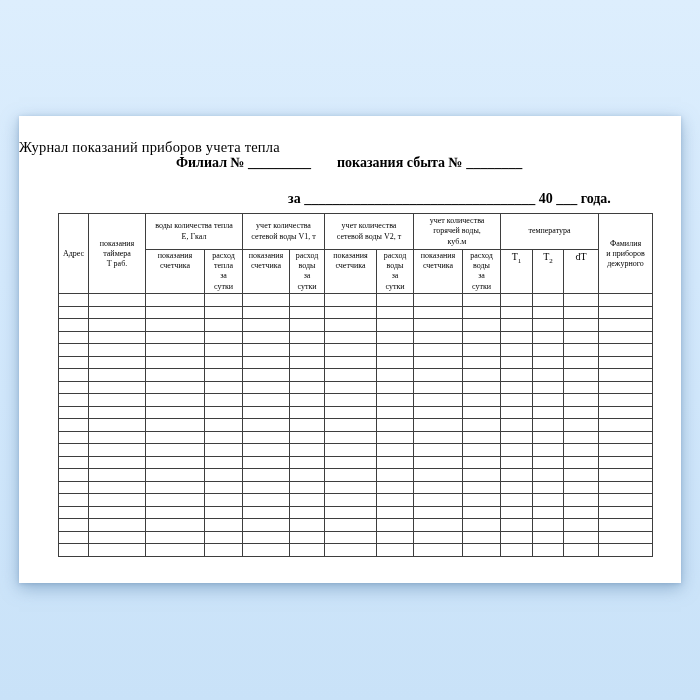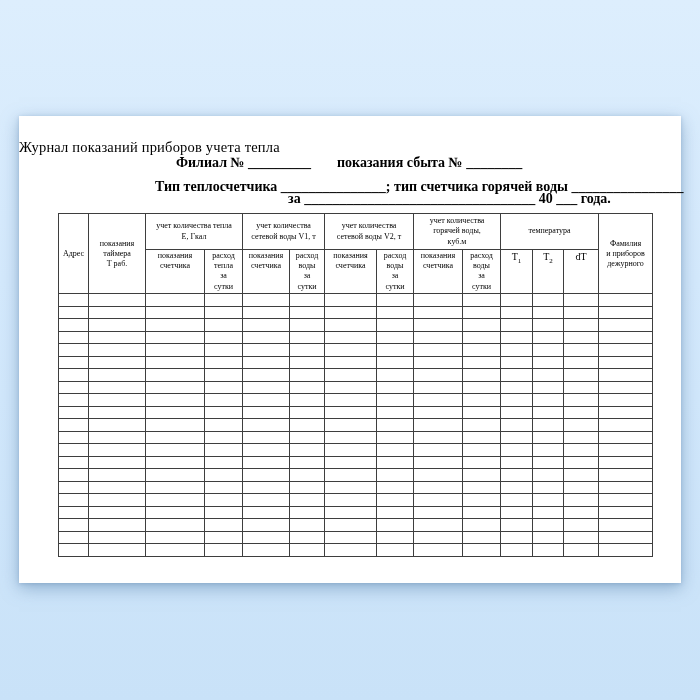--- a/index.html
+++ b/index.html
@@ -46,21 +46,20 @@
 </style>
 </head>
 <body>
 
 <div class="page">
 
   <div class="doc-title">Журнал показаний приборов учета тепла</div>
 
   <div class="form-line l-branch">Филиал № _________</div>
   <div class="form-line l-sales">показания сбыта № ________</div>
-  <div class="form-line l-meters">Тип теплосчетчика _______________; тип счетчика горячей воды ________________</div>
   <div class="form-line l-period">за _________________________________ 40 ___ года.</div>
 
   <table class="journal">
     <colgroup>
         <col style="width: 30px;">
         <col style="width: 57px;">
         <col style="width: 59px;">
         <col style="width: 38px;">
         <col style="width: 47px;">
         <col style="width: 35px;">
@@ -72,21 +71,21 @@
         <col style="width: 31px;">
         <col style="width: 35px;">
         <col style="width: 54px;">
       </colgroup>
     <thead>
       <tr class="row-group">
         <th rowspan="2" class="vtop">Адрес</th>
         <th rowspan="2" class="vtop">показания
 таймера
 Т раб.</th>
-        <th colspan="2">учет количества тепла
+        <th colspan="2">воды количества тепла
 Е, Гкал</th>
         <th colspan="2">учет количества
 сетевой воды V1, т</th>
         <th colspan="2">учет количества
 сетевой воды V2, т</th>
         <th colspan="2">учет количества
 горячей воды,
 куб.м</th>
         <th colspan="3">температура</th>
         <th rowspan="2" class="vtop">Фамилия

